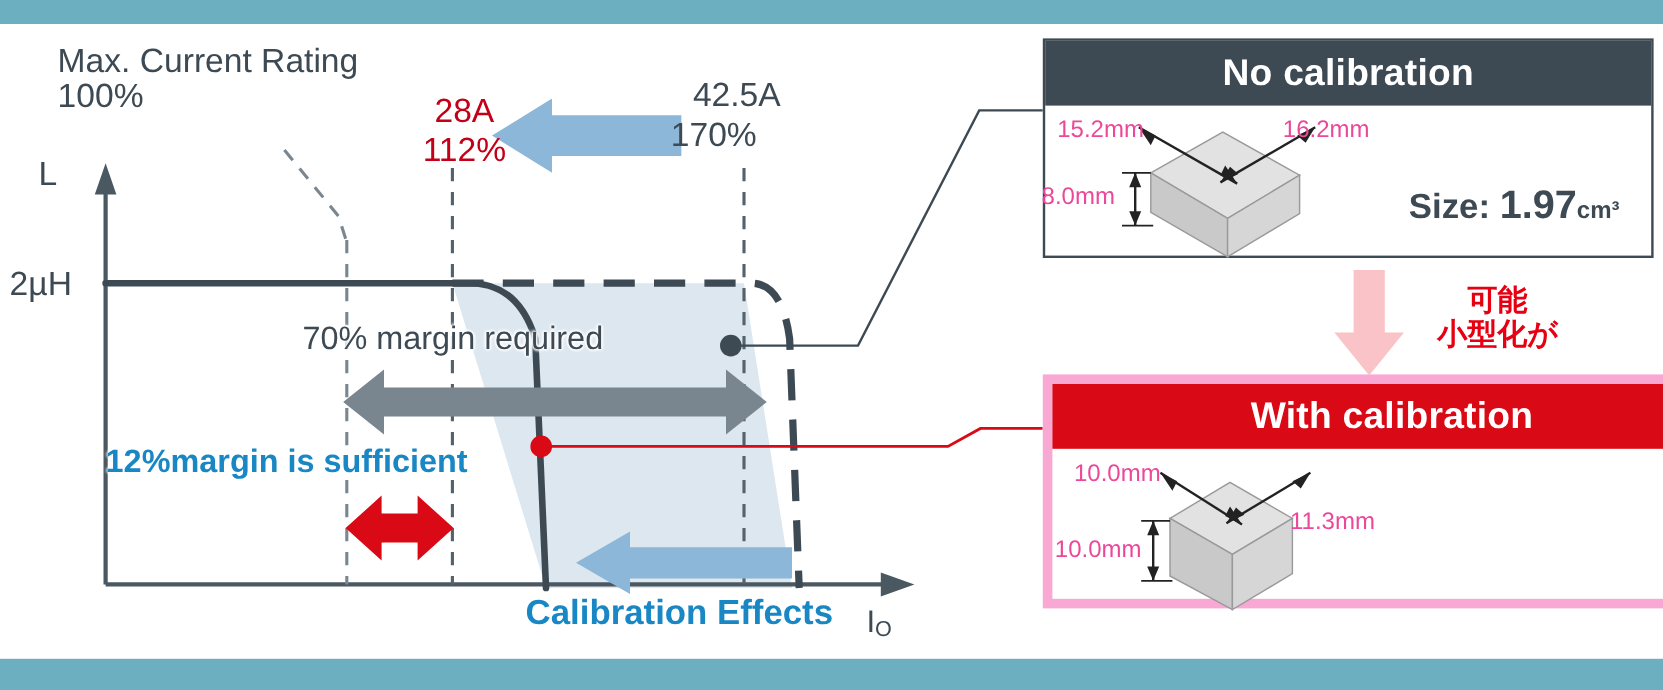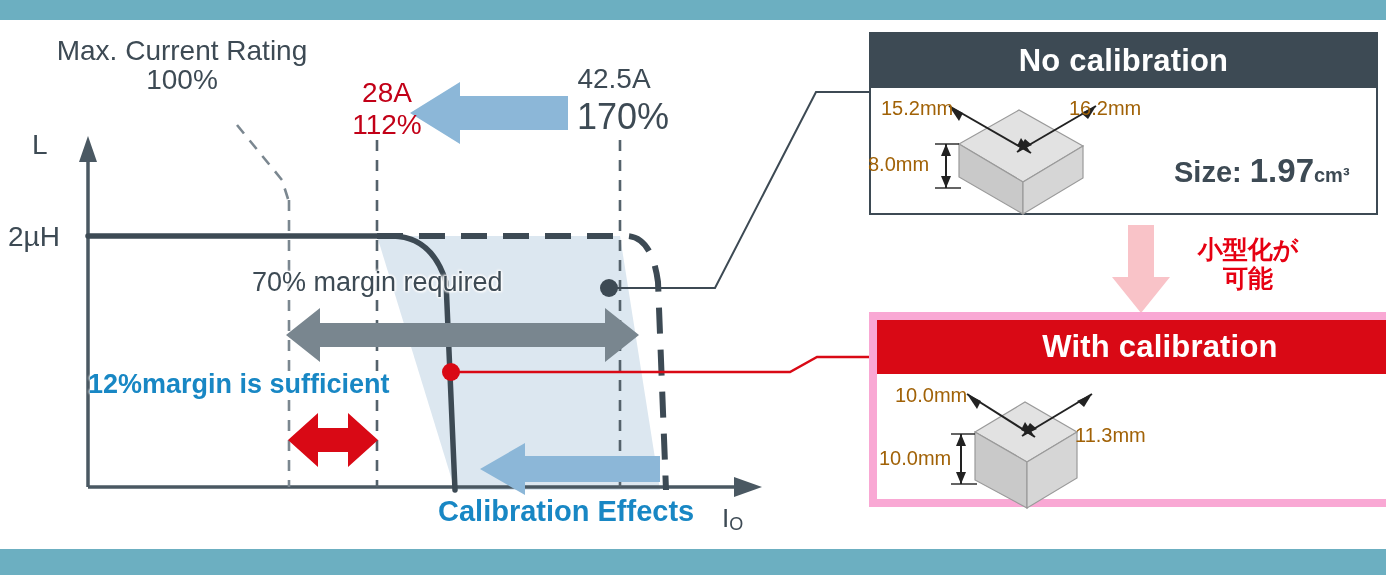--- a/index.html
+++ b/index.html
@@ -12,29 +12,29 @@
   .bar-top,.bar-bottom{position:absolute;left:0;width:1386px;height:20px;background:#6cafc1;}
   .bar-top{top:0;}
   .bar-bottom{top:549px;height:26px;}
 
   
   #chart-svg{position:absolute;left:0;top:20px;}
 
   
   .txt{position:absolute;white-space:nowrap;line-height:1.05;}
 
-  #maxrating{left:32px;top:36px;width:300px;text-align:center;font-size:28px;color:#3d4a54;}
+  #maxrating{left:48px;top:36px;width:300px;font-size:28px;color:#3d4a54;}
   #maxrating .l2{display:block;}
   #maxrating .l3{display:block;}
   sub.sm{font-size:18px;vertical-align:-3px;}
 
   #lbl-28{left:341px;top:78px;width:92px;text-align:center;font-size:28px;color:#c20017;}
   #lbl-112{left:341px;top:110px;width:92px;text-align:center;font-size:28px;color:#c20017;}
   #lbl-425{left:559px;top:64px;width:110px;text-align:center;font-size:28px;color:#3d4a54;}
-  #lbl-170{left:559px;top:98px;width:110px;text-align:right;font-size:36px;color:#3d4a54;}
+  #lbl-170{left:559px;top:98px;width:110px;text-align:left;font-size:28px;color:#3d4a54;}
 
   #lbl-L{left:32px;top:130px;font-size:28px;color:#3d4a54;}
   #lbl-2uH{left:8px;top:222px;font-size:28px;color:#3d4a54;}
 
   #lbl-margin70{left:252px;top:268px;font-size:27px;font-weight:normal;color:#3d4a54;
      text-shadow:0 0 3px #fff,0 0 3px #fff,0 0 3px #fff,1px 1px 3px #fff,-1px -1px 3px #fff;}
   #lbl-margin12{left:88px;top:370px;font-size:27px;font-weight:bold;color:#1887c4;
      text-shadow:0 0 3px #fff,0 0 3px #fff,0 0 3px #fff;}
   #lbl-calib{left:438px;top:496px;font-size:29px;font-weight:bold;color:#1887c4;}
   #lbl-io{left:722px;top:505px;font-size:26px;color:#3d4a54;}
@@ -44,21 +44,21 @@
   #panel-nocal{left:869px;top:32px;width:509px;height:183px;border:2px solid #3d4a54;background:#fff;}
   #panel-withcal{left:869px;top:312px;width:582px;height:195px;border:8px solid #f9a8d4;background:#fff;}
 
   .panel-head{height:54px;display:flex;align-items:center;justify-content:center;
      color:#ffffff;font-size:31px;font-weight:bold;letter-spacing:.2px;}
   #head-nocal{background:#3d4a54;}
   #head-withcal{background:#d90915;}
 
   .panel-body{position:relative;height:calc(100% - 54px);}
 
-  .dim{position:absolute;font-size:20px;color:#a16207;white-space:nowrap;}
+  .dim{position:absolute;font-size:20px;color:#ec4899;white-space:nowrap;}
   .sizetxt{position:absolute;font-size:29px;font-weight:bold;color:#3d4a54;white-space:nowrap;margin-top:20px;}
   .sizetxt .unit{font-size:20px;}
   .sizetxt .big{font-size:33px;}
 
   #jp-text{position:absolute;left:1173px;top:236px;width:150px;text-align:center;
      font-size:25px;font-weight:bold;color:#e60012;line-height:1.15;
      font-family:"DejaVu Sans","Liberation Sans",sans-serif;}
   #jp-text span{display:block;}
 </style>
 </head>
@@ -160,22 +160,22 @@
       <span>Size</span><span>:</span>
       <span class="big">1.97</span><span class="unit">cm³</span>
     </div>
   </div>
 </div>
 
 <svg style="position:absolute;left:1110px;top:225px;" width="62" height="88">
   <polygon fill="#f9c3c8" points="18,0 44,0 44,52 60,52 31,88 2,52 18,52"></polygon>
 </svg>
 <div id="jp-text">
+  <span>可能</span>
   <span>小型化が</span>
-  <span>可能</span>
 </div>
 
 <div class="panel" id="panel-withcal">
   <div class="panel-head" id="head-withcal">With calibration</div>
   <div class="panel-body">
 
     <svg style="position:absolute;left:0;top:0;" width="320" height="139">
 
       <polygon points="98,58 148,28 200,58 150,88" fill="#e2e2e2" stroke="#9a9a9a" stroke-width="1.2"></polygon>
       <polygon points="98,58 150,88 150,134 98,106" fill="#c9c9c9" stroke="#9a9a9a" stroke-width="1.2"></polygon>

